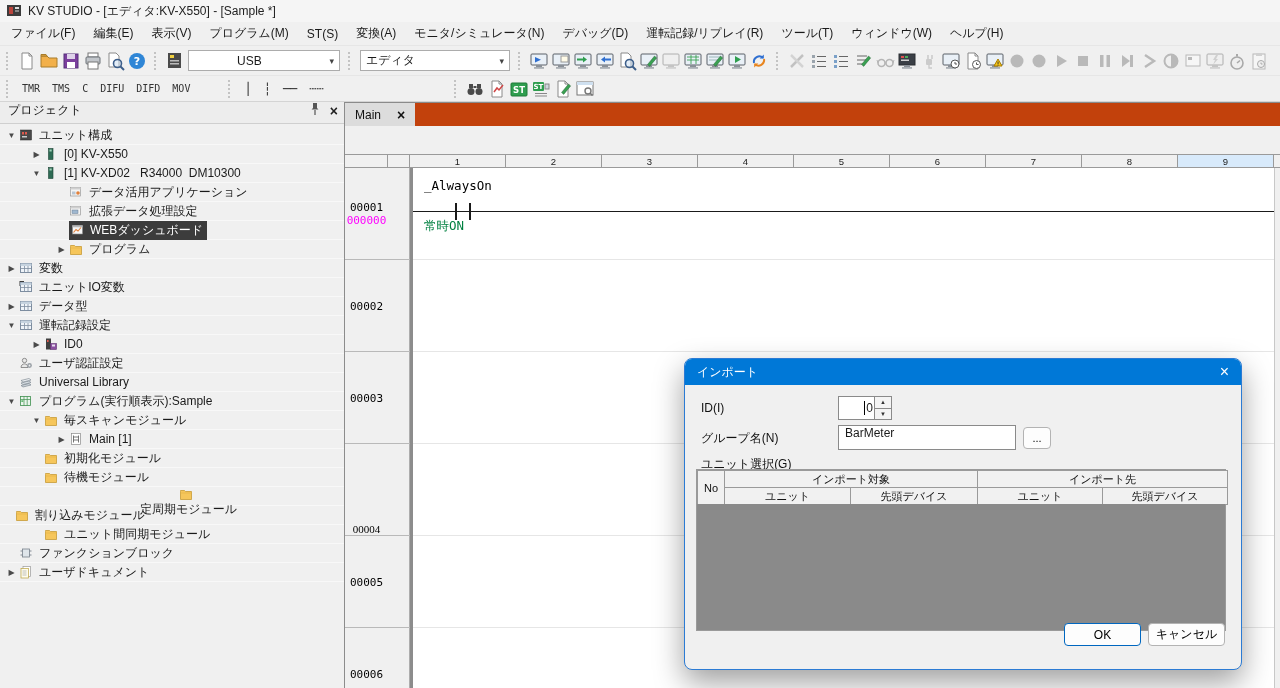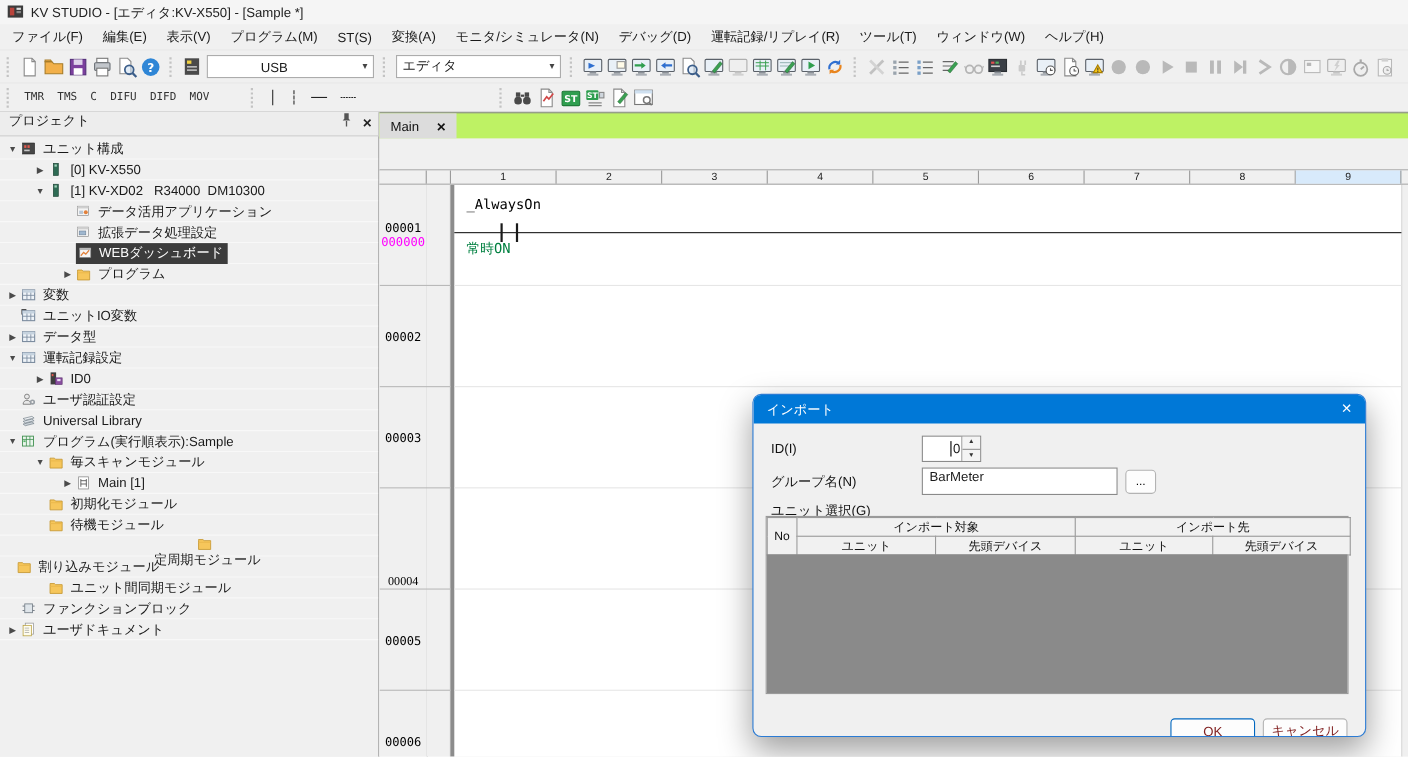--- a/index.html
+++ b/index.html
@@ -27,21 +27,21 @@
   .phicons{display:flex;align-items:center;gap:9px}
   .pclose{font-weight:bold;font-size:14px;color:#222;line-height:12px}
   .tree{flex:1;overflow:hidden;padding-top:2px}
   .trow{height:18px;display:flex;align-items:center;border-bottom:1px solid rgba(255,255,255,.55)}
   .exp{width:15px;flex:none;text-align:center;font-size:8px;color:#4a4a4a}
   .tico{width:16px;height:14px;flex:none;display:flex;align-items:center}
   .tlabel{margin-left:4px;white-space:pre}
   .selwrap{display:inline-flex;align-items:center;padding:1px 4px 1px 2px;color:#fff}
   .selwrap .tlabel{margin-left:3px}
   .editor{flex:1;min-width:0;display:flex;flex-direction:column;background:#f0f0f0}
-  .tabbar{height:24px;background:#bef264;display:flex;flex:none;border-top:1px solid #8a8a8a;box-sizing:border-box}
+  .tabbar{height:24px;background:#c2410c;display:flex;flex:none;border-top:1px solid #8a8a8a;box-sizing:border-box}
   .tab{background:#dcdcdc;padding:0 10px;display:flex;align-items:center;gap:16px;font-size:12px;color:#111}
   .tclose{font-weight:bold;font-size:14px;line-height:12px;color:#111}
   .eband{height:29px;background:#f0f0f0;border-bottom:1px solid #9a9a9a;box-sizing:border-box;flex:none}
   .gridhead{height:13px;display:flex;background:#f0f0f0;border-bottom:1px solid #9a9a9a;box-sizing:border-box;flex:none}
   .gc{border-right:1px solid #9a9a9a;box-sizing:border-box;display:flex;align-items:center;justify-content:center;
       font-size:9.5px;color:#222;flex:none;height:100%}
   .ladder{flex:1;position:relative;background:#fff;overflow:hidden;
           font-family:"DejaVu Sans Mono","Liberation Mono",monospace}
   .abs{position:absolute}
   .rowno{font-size:11px;color:#000;line-height:13px}
@@ -60,21 +60,21 @@
   .sb{flex:1;display:flex;align-items:center;justify-content:center;font-size:6px;color:#333;background:#f4f4f4}
   .sb:first-child{border-bottom:1px solid #8a8a8a}
   .dinput{position:absolute;left:153px;top:40px;width:178px;height:25px;background:#fff;border:1px solid #8a8a8a;
           display:flex;align-items:flex-start;padding-left:6px;font-size:12px;box-sizing:border-box}
   .dbrowse{position:absolute;left:338px;top:42px;width:28px;height:22px;border:1px solid #b3b3b3;border-radius:4px;
            background:#fdfdfd;font-size:11px;font-family:inherit;line-height:8px}
   .dtable{position:absolute;left:11px;top:84px;width:530px;height:162px;background:#fff;border:1px solid #9a9a9a;box-sizing:border-box}
   .dtable table{border-collapse:collapse;width:100%;table-layout:fixed}
   .dtable td{border:1px solid #9a9a9a;height:16px;font-size:11px;text-align:center;background:#f1f1f1;padding:0;color:#111}
   .tblbody{position:absolute;left:0;right:0;top:34px;bottom:0;background:#8a8a8a}
-  .dbtn{position:absolute;top:268px;width:77px;height:23px;border-radius:4px;background:#fdfdfd;font-size:12px;font-family:inherit;color:#7f1d1d}
+  .dbtn{position:absolute;top:238px;width:77px;height:23px;border-radius:4px;background:#fdfdfd;font-size:12px;font-family:inherit;color:#000000}
   .dok{left:379px;border:1px solid #0067c0}
   .dcancel{left:463px;border:1px solid #b3b3b3}
 </style>
 </head>
 <body>
 
 <div class="titlebar">
   <span class="appicon" id="appicon"><svg xmlns="http://www.w3.org/2000/svg" width="16" height="16" viewBox="0 0 16 16">
         <rect x="1" y="3" width="14" height="11" fill="#3c3c3c"></rect>
         <rect x="3" y="5" width="4" height="7" fill="#b9443c"></rect>

